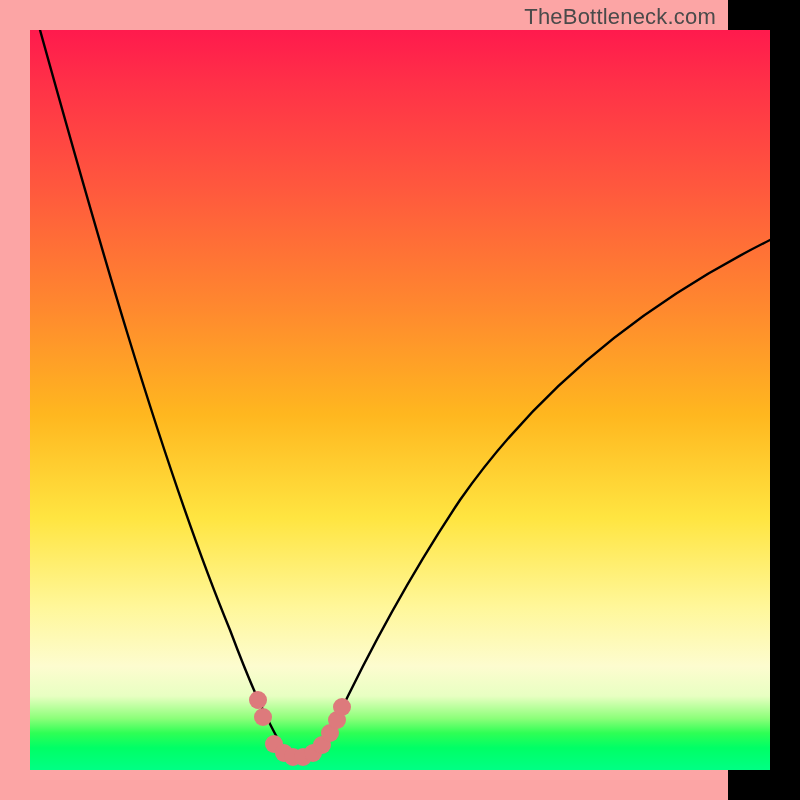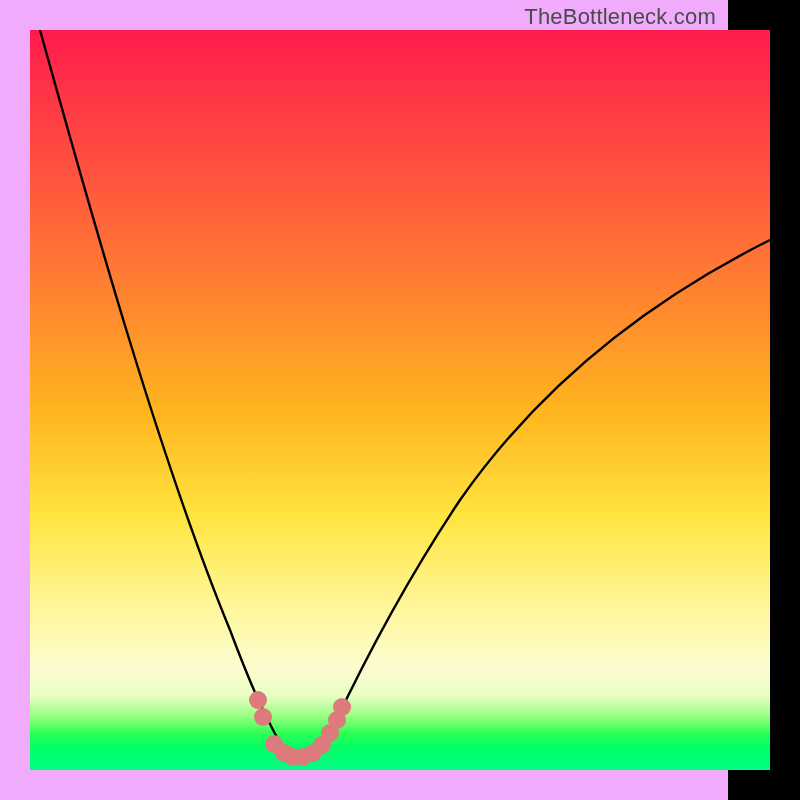--- a/index.html
+++ b/index.html
@@ -10,21 +10,21 @@
     background: #000;
     overflow: hidden;
     font-family: Arial, Helvetica, sans-serif;
   }
   .frame {
     position: absolute;
     top: 0;
     left: 0;
     width: 728px;
     height: 800px;
-    background: #f0abfc;
+    background: #fca5a5;
   }
   .plot {
     position: absolute;
     top: 30px;
     left: 30px;
     width: 740px;
     height: 740px;
     
     background: linear-gradient(
       to bottom,

